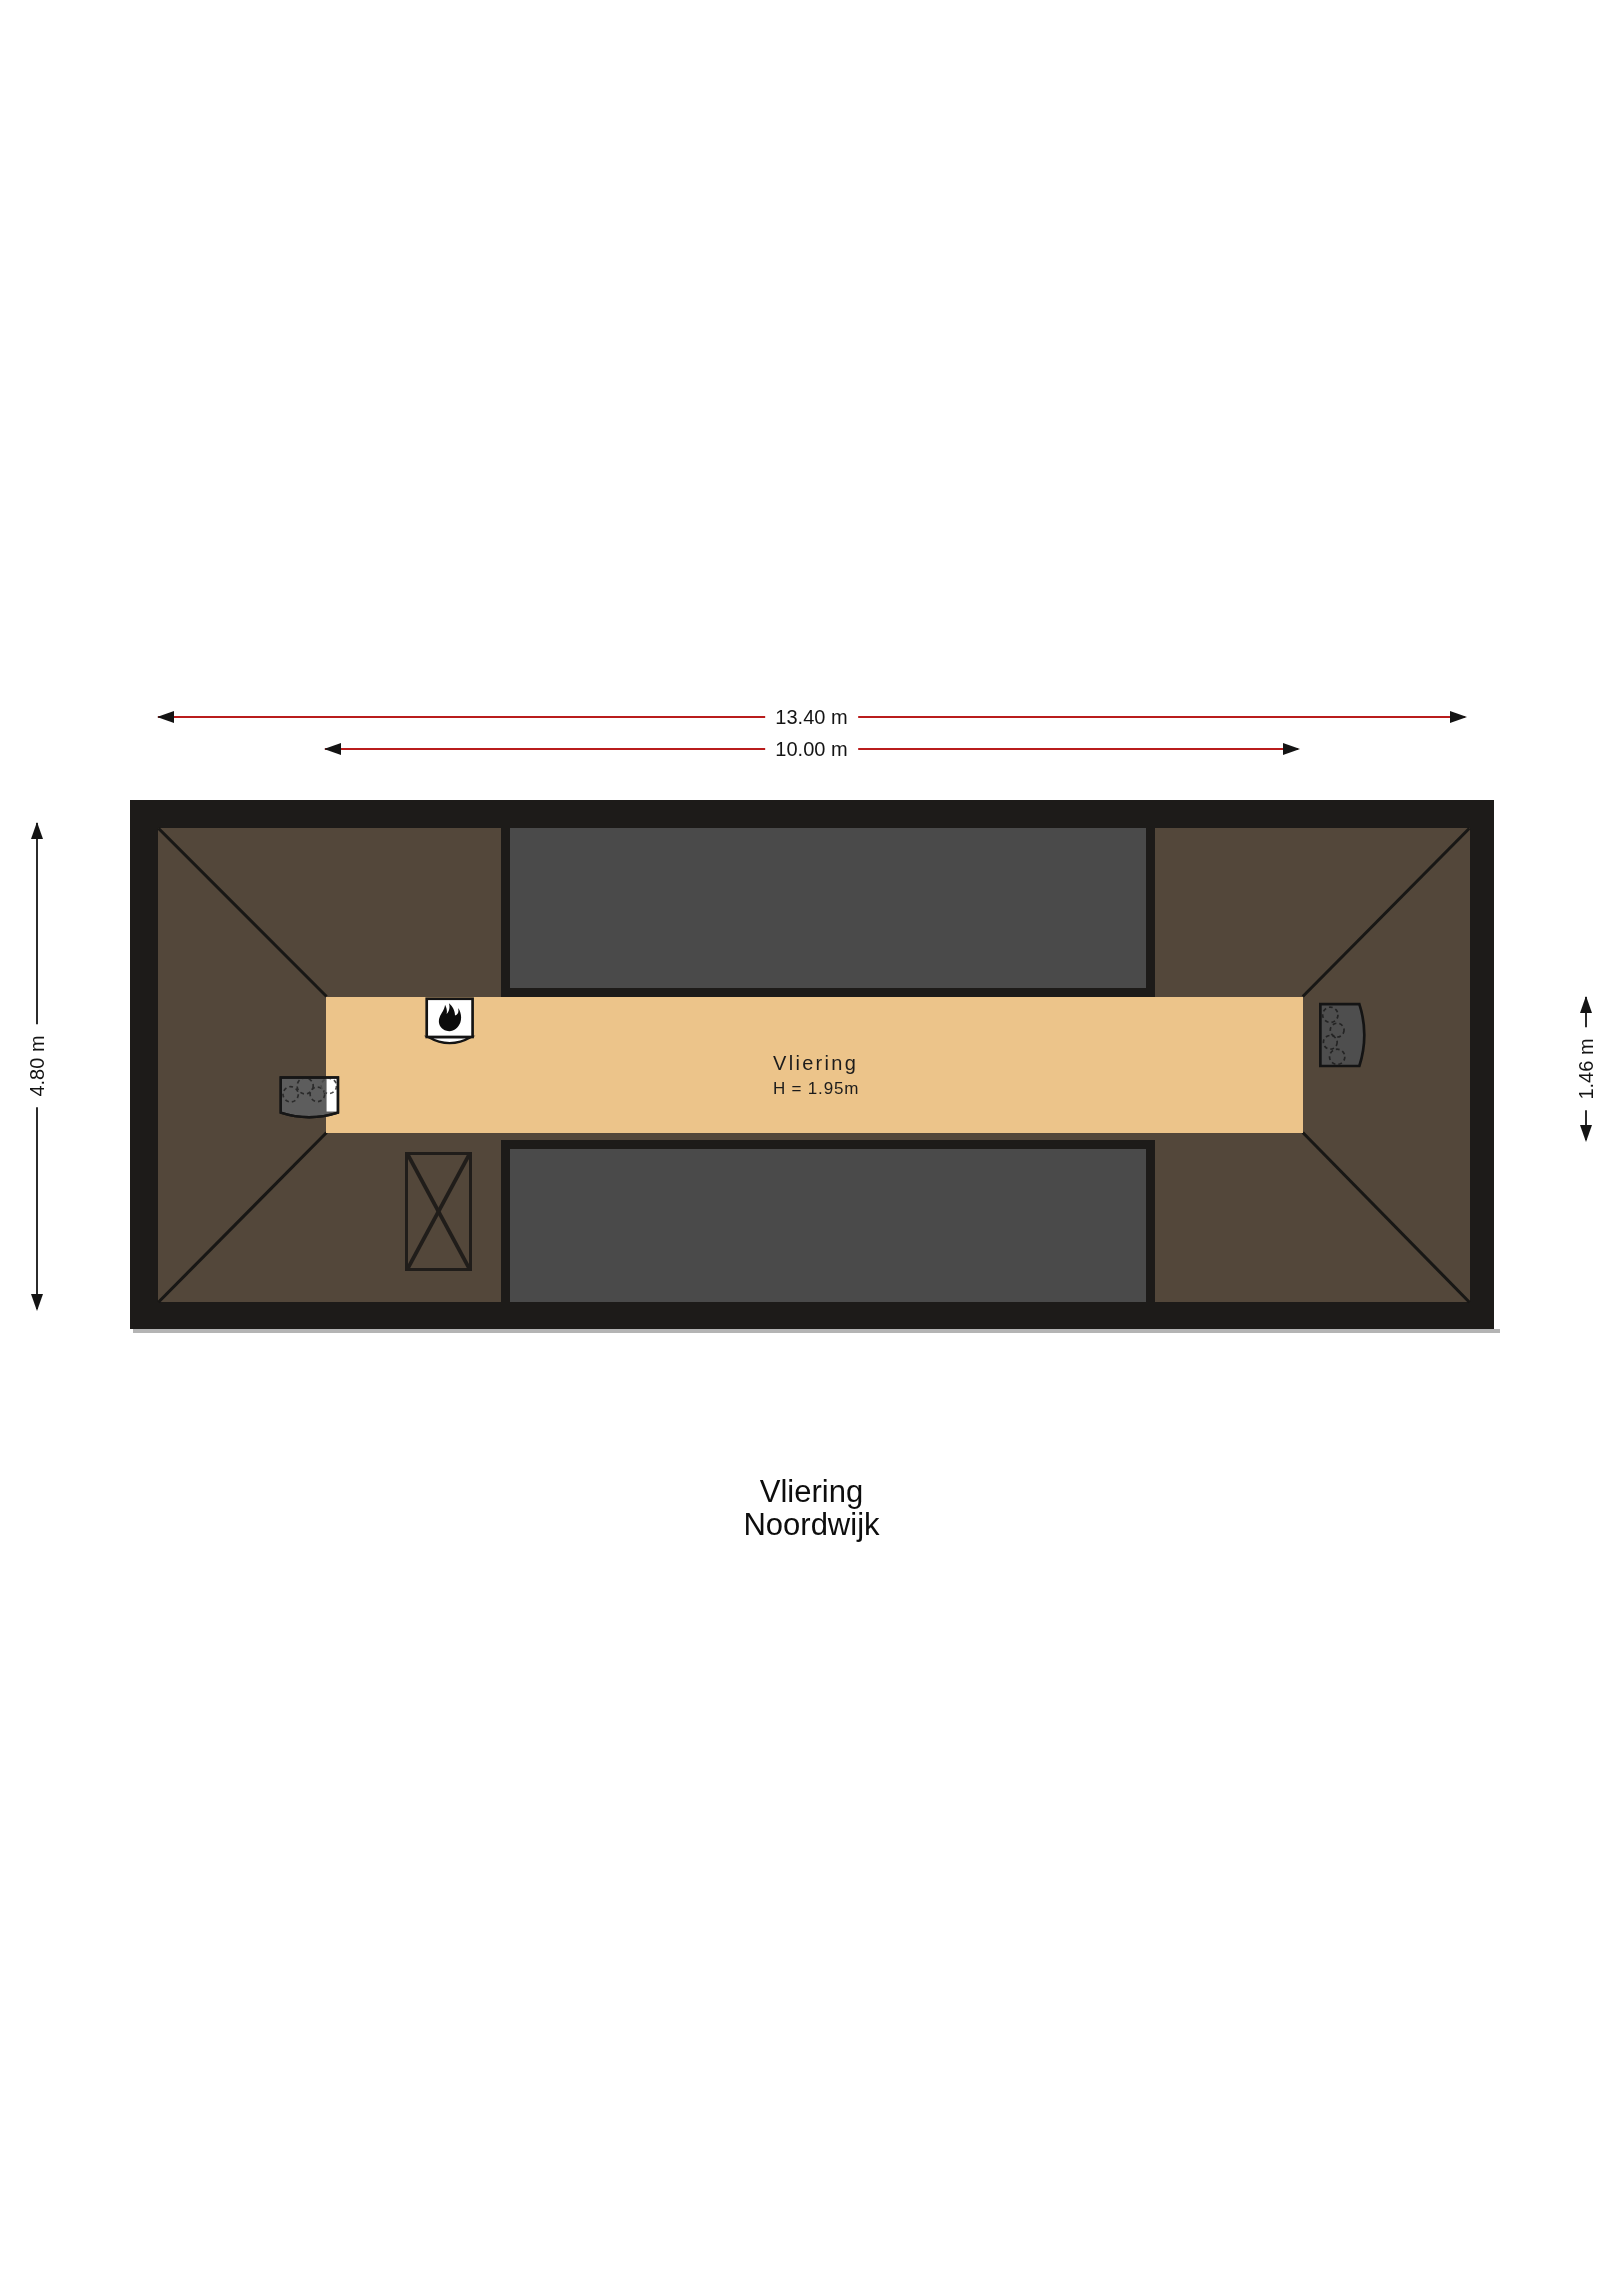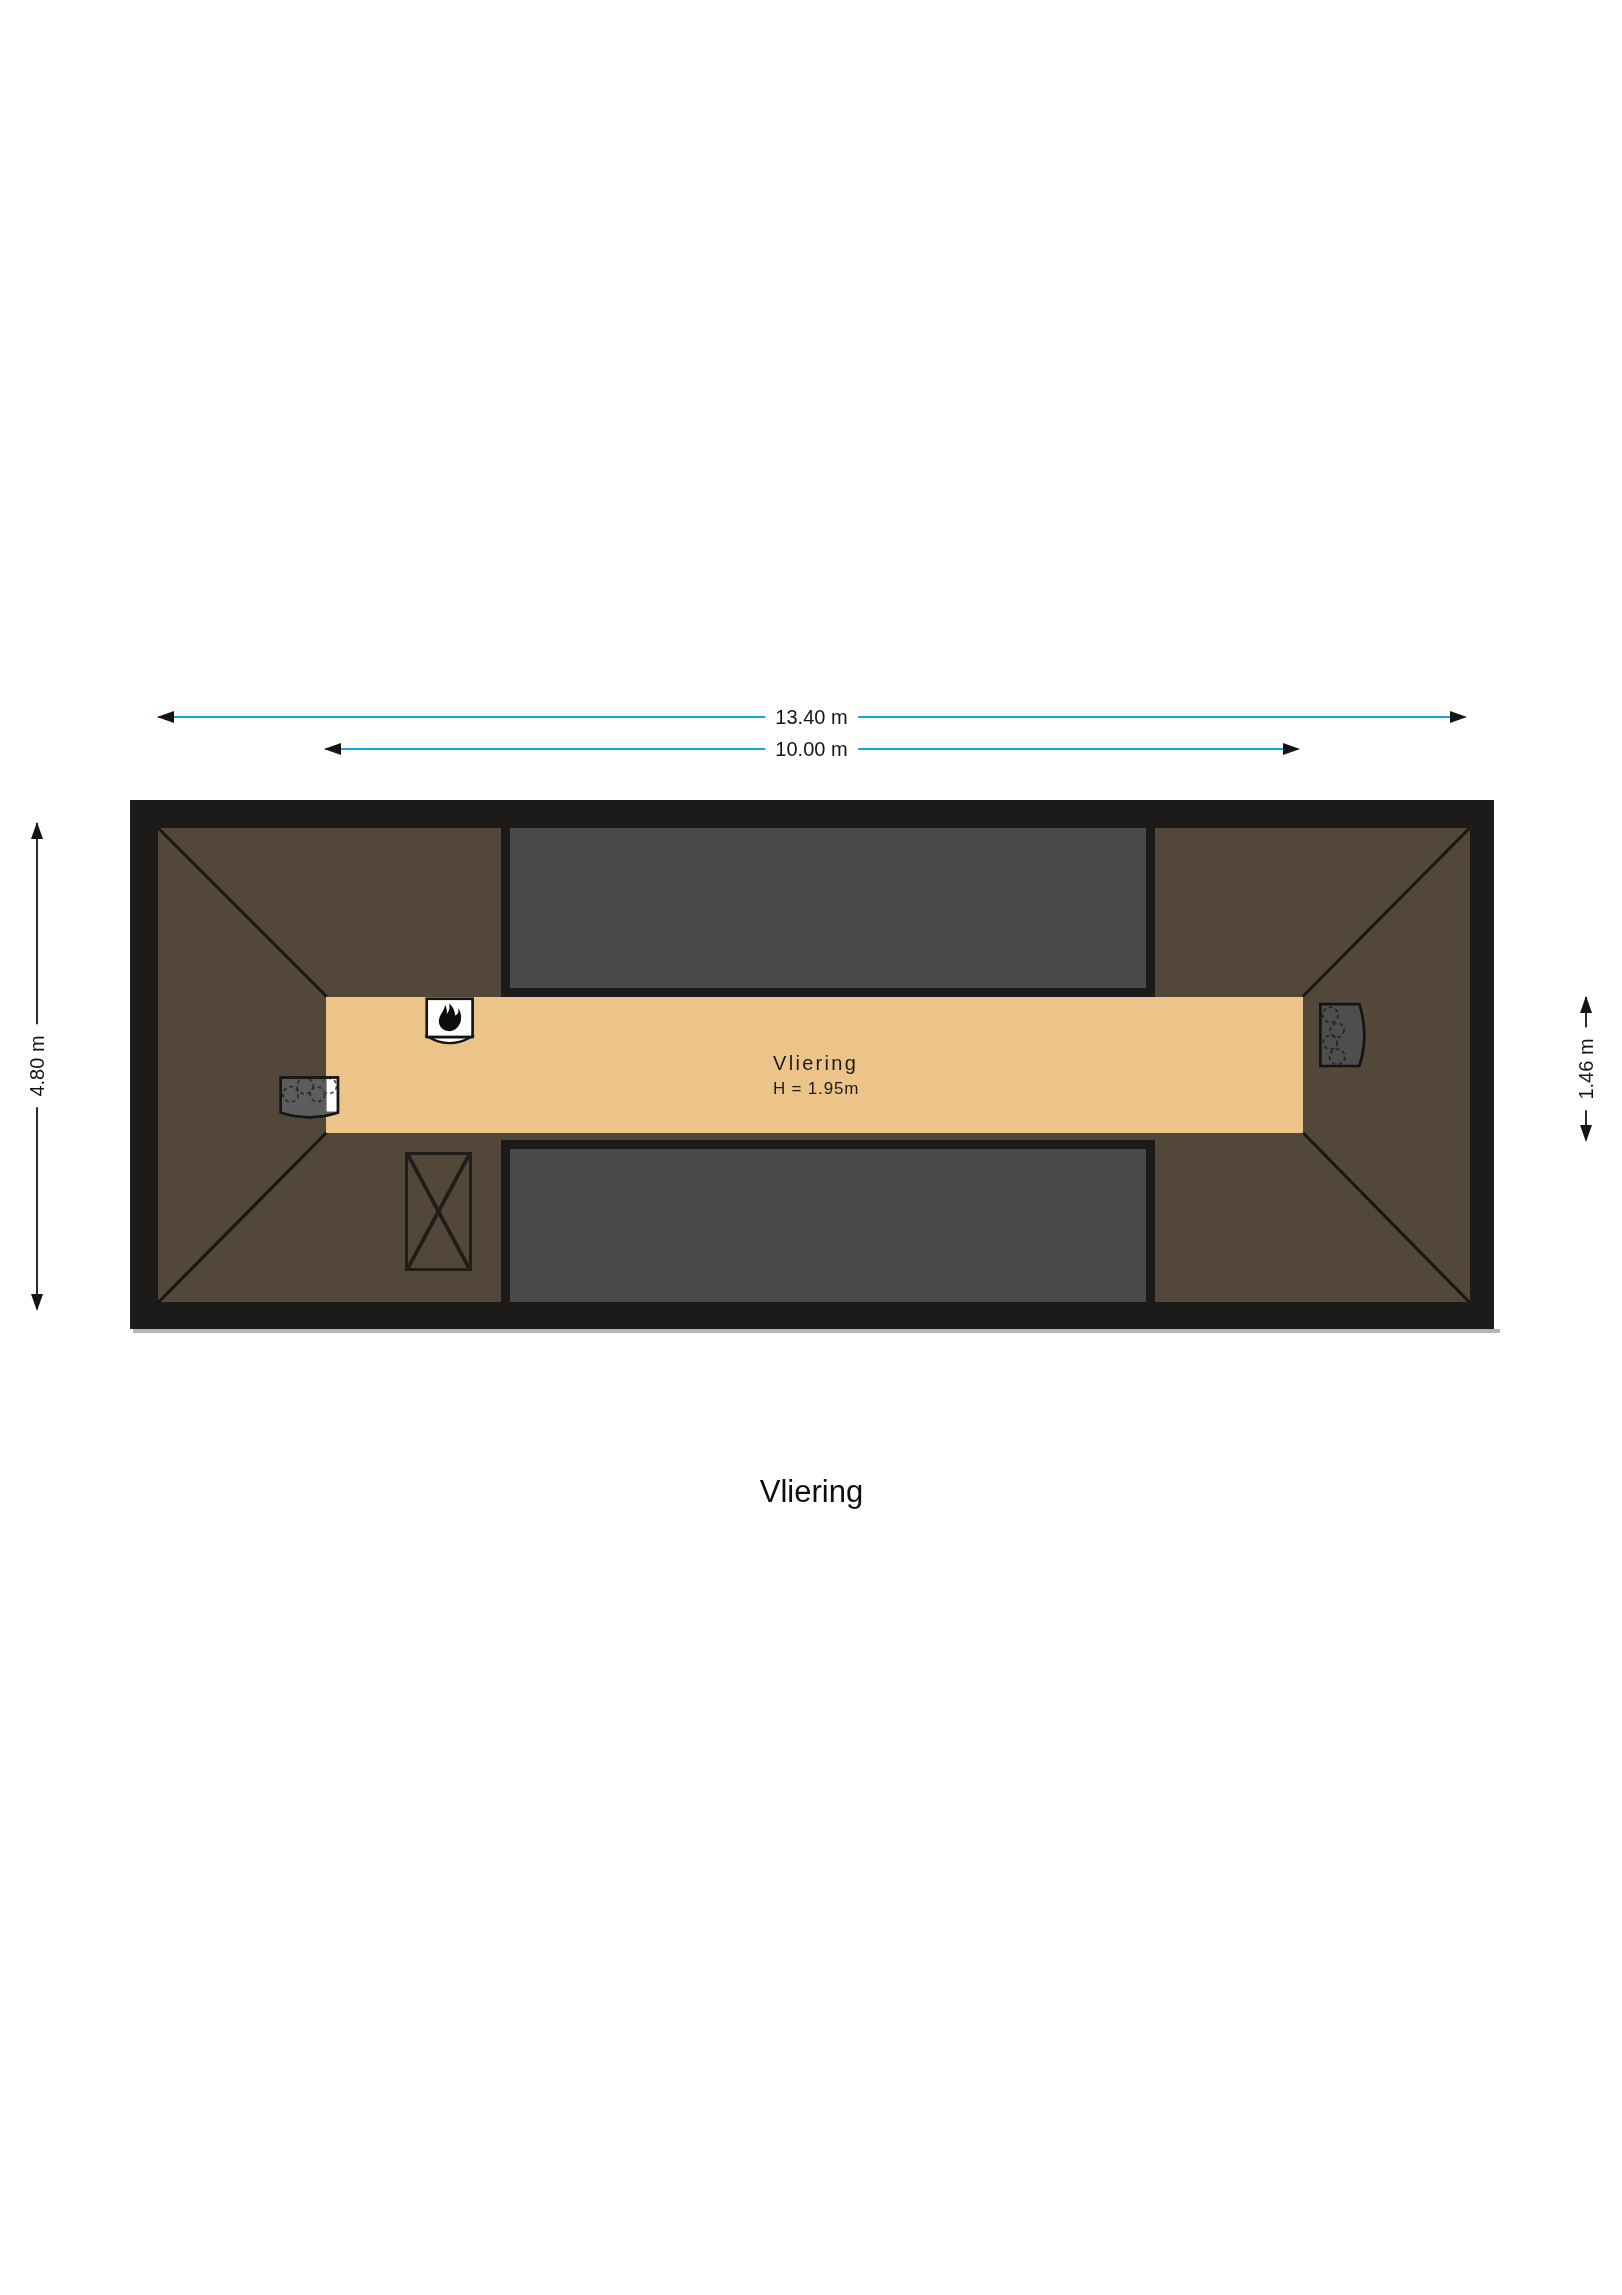--- a/index.html
+++ b/index.html
@@ -22,21 +22,21 @@
   .void-top{left:371px;top:19px;width:654px;height:178px;}
   .void-bottom{left:371px;top:340px;width:654px;height:171px;}
   .floor{position:absolute;left:196px;top:197px;width:977px;height:136px;background:var(--floor);}
   .room-label{position:absolute;left:447px;top:55px;color:#1c1c1c;}
   .room-name{font-size:20px;line-height:23px;letter-spacing:2.3px;}
   .room-height{font-size:17px;line-height:21.4px;margin-top:3.1px;letter-spacing:0.8px;}
   .hatch{position:absolute;left:275px;top:352px;width:67px;height:119px;border:3.1px solid #201d1a;}
   .hatch svg{display:block;width:100%;height:100%;}
 
   
-  .dim-h{position:absolute;height:2.3px;background:#0ea5e9;}
+  .dim-h{position:absolute;height:2.3px;background:#b91c1c;}
   .dim-v{position:absolute;width:2.3px;background:#2b2b2b;}
   .arr{position:absolute;width:0;height:0;}
   .arr-l{left:-1.5px;top:50%;transform:translateY(-50%);border-top:6.1px solid transparent;border-bottom:6.1px solid transparent;border-right:17.6px solid #141414;}
   .arr-r{right:-1.5px;top:50%;transform:translateY(-50%);border-top:6.1px solid transparent;border-bottom:6.1px solid transparent;border-left:17.6px solid #141414;}
   .arr-u{top:-1.5px;left:50%;transform:translateX(-50%);border-left:6.1px solid transparent;border-right:6.1px solid transparent;border-bottom:17.6px solid #141414;}
   .arr-d{bottom:-1.5px;left:50%;transform:translateX(-50%);border-left:6.1px solid transparent;border-right:6.1px solid transparent;border-top:17.6px solid #141414;}
   .dim-label{
     position:absolute;left:50%;top:50%;transform:translate(-50%,-50%);
     background:var(--background);padding:0 10.7px;font-size:20px;line-height:23px;
     white-space:nowrap;color:#141414;
@@ -130,16 +130,17 @@
         <circle cx="1569" cy="281" r="10" fill="none" stroke="#242424" stroke-width="2.2" stroke-dasharray="5 4"></circle>
         <circle cx="1578" cy="301" r="9" fill="none" stroke="#242424" stroke-width="2.2" stroke-dasharray="5 4"></circle>
         <circle cx="1569" cy="317" r="9" fill="none" stroke="#242424" stroke-width="2.2" stroke-dasharray="5 4"></circle>
         <circle cx="1578" cy="336" r="10" fill="none" stroke="#242424" stroke-width="2.2" stroke-dasharray="5 4"></circle>
       </g>
     </svg>
   </div>
 
   <div class="title">
     <div>Vliering</div>
+    <div>Noordwijk</div>
   </div>
 
 </div>
 
 
 </body></html>

